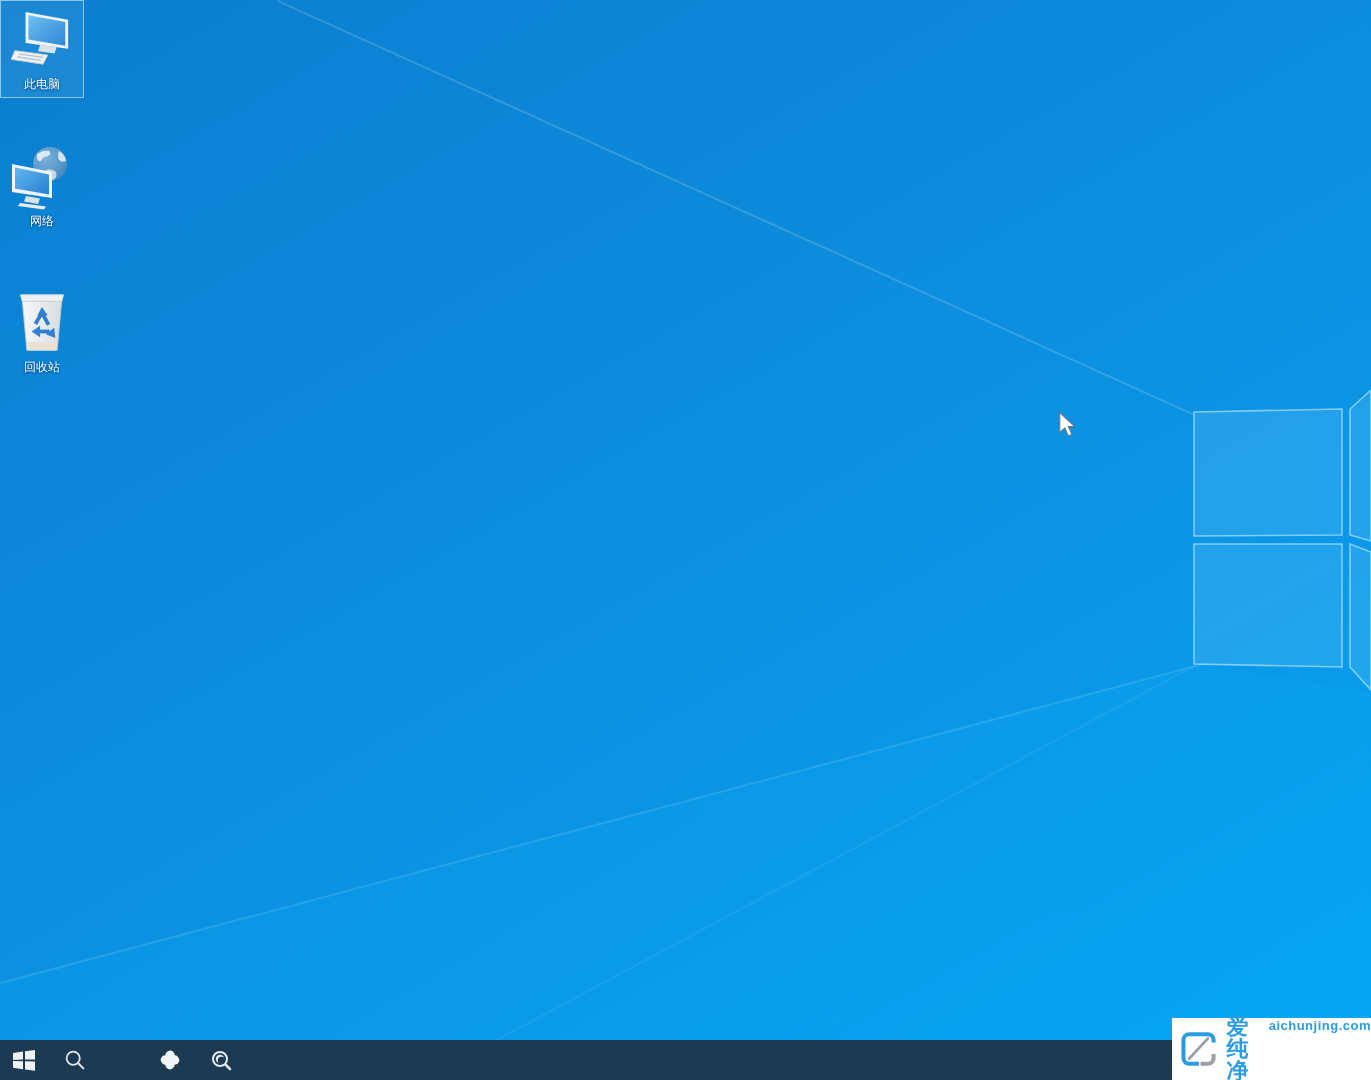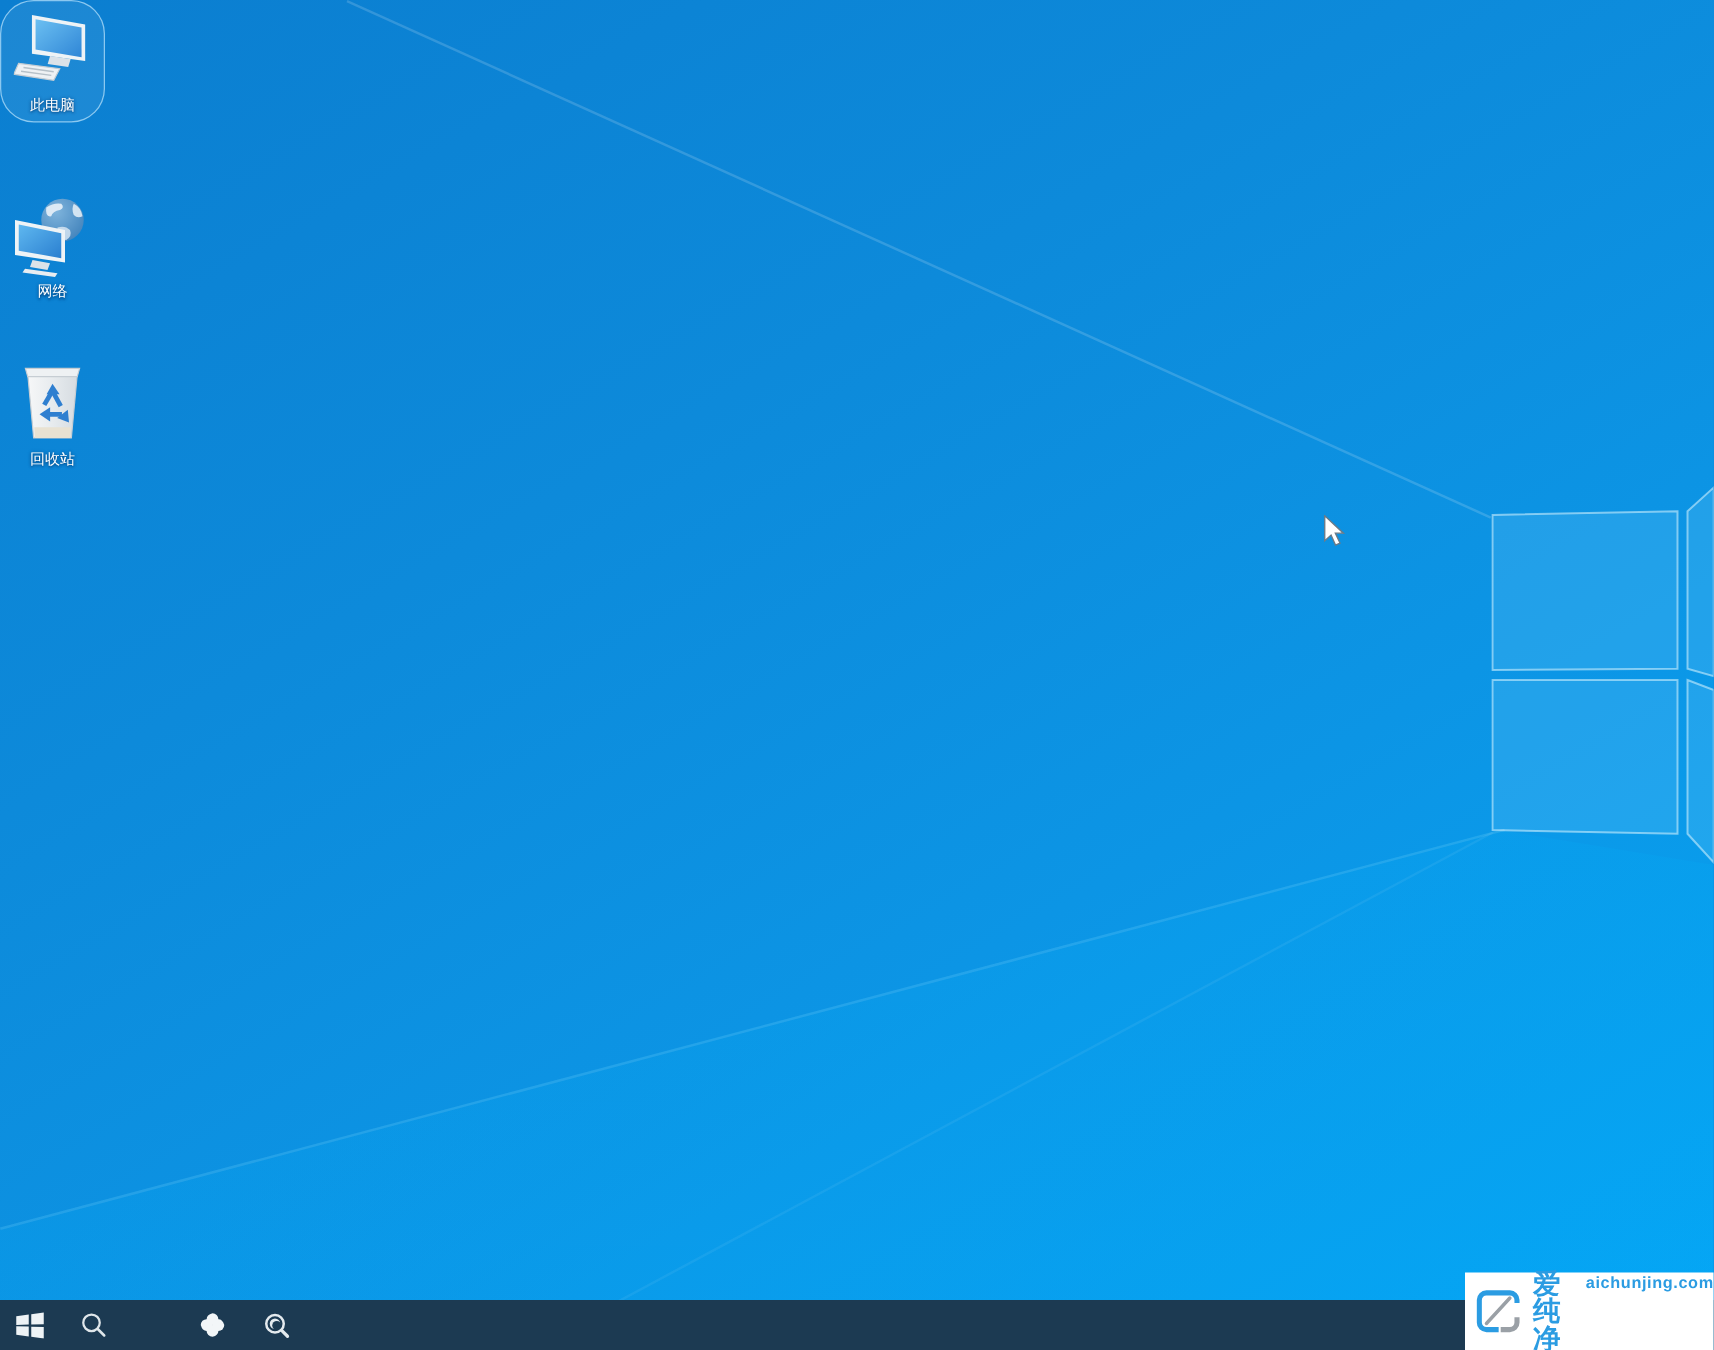--- a/index.html
+++ b/index.html
@@ -75,21 +75,21 @@
   <svg class="win-logo" width="178" height="312" viewBox="0 0 178 312">
     <g stroke="rgba(220,245,255,0.55)" stroke-width="1.6" fill="rgba(140,215,255,0.18)">
       <polygon points="1,27 149,24 149,150 1,151"></polygon>
       <polygon points="1,159 149,159 149,282 1,279"></polygon>
       <polygon points="157,24 178,5 178,156 157,150"></polygon>
       <polygon points="157,159 178,167 178,305 157,282"></polygon>
     </g>
   </svg>
 </div>
 
-<div class="icon-item selected" style="top:0px;border-radius:27px;">
+<div class="icon-item selected" style="top:0px;">
   <div class="icon-art">
     <svg width="62" height="60" viewBox="0 0 64 62">
       <defs>
         <linearGradient id="scr" x1="0" y1="0" x2="1" y2="1">
           <stop offset="0" stop-color="#6cc0f2"></stop>
             <stop offset="1" stop-color="#2f86d6"></stop>
         </linearGradient>
       </defs>
       <polygon points="15,2 59,10 59,40 15,34" fill="#eef3f6"></polygon>
       <polygon points="18,5.5 56,12.5 56,37 18,30.5" fill="url(#scr)"></polygon>
@@ -97,21 +97,21 @@
       <polygon points="4,42 38,46.5 33,56 0,51" fill="#eef1f4" stroke="#c3ccd3" stroke-width="1"></polygon>
       <g stroke="#b6c0c8" stroke-width="1.2">
         <line x1="8" y1="45.5" x2="33" y2="49"></line>
         <line x1="6" y1="48.5" x2="31" y2="52"></line>
       </g>
     </svg>
   </div>
   <div class="icon-label">此电脑</div>
 </div>
 
-<div class="icon-item" style="top:150px;">
+<div class="icon-item" style="top:138px;">
   <div class="icon-art">
     <svg width="64" height="66" viewBox="0 0 64 66">
       <defs>
         <linearGradient id="scr2" x1="0" y1="0" x2="1" y2="1">
           <stop offset="0" stop-color="#5fb8f0"></stop>
             <stop offset="1" stop-color="#2a7fd0"></stop>
         </linearGradient>
         <radialGradient id="glb" cx="0.35" cy="0.3" r="0.9">
           <stop offset="0" stop-color="#7fb4dc"></stop>
             <stop offset="1" stop-color="#3a7db8"></stop>

